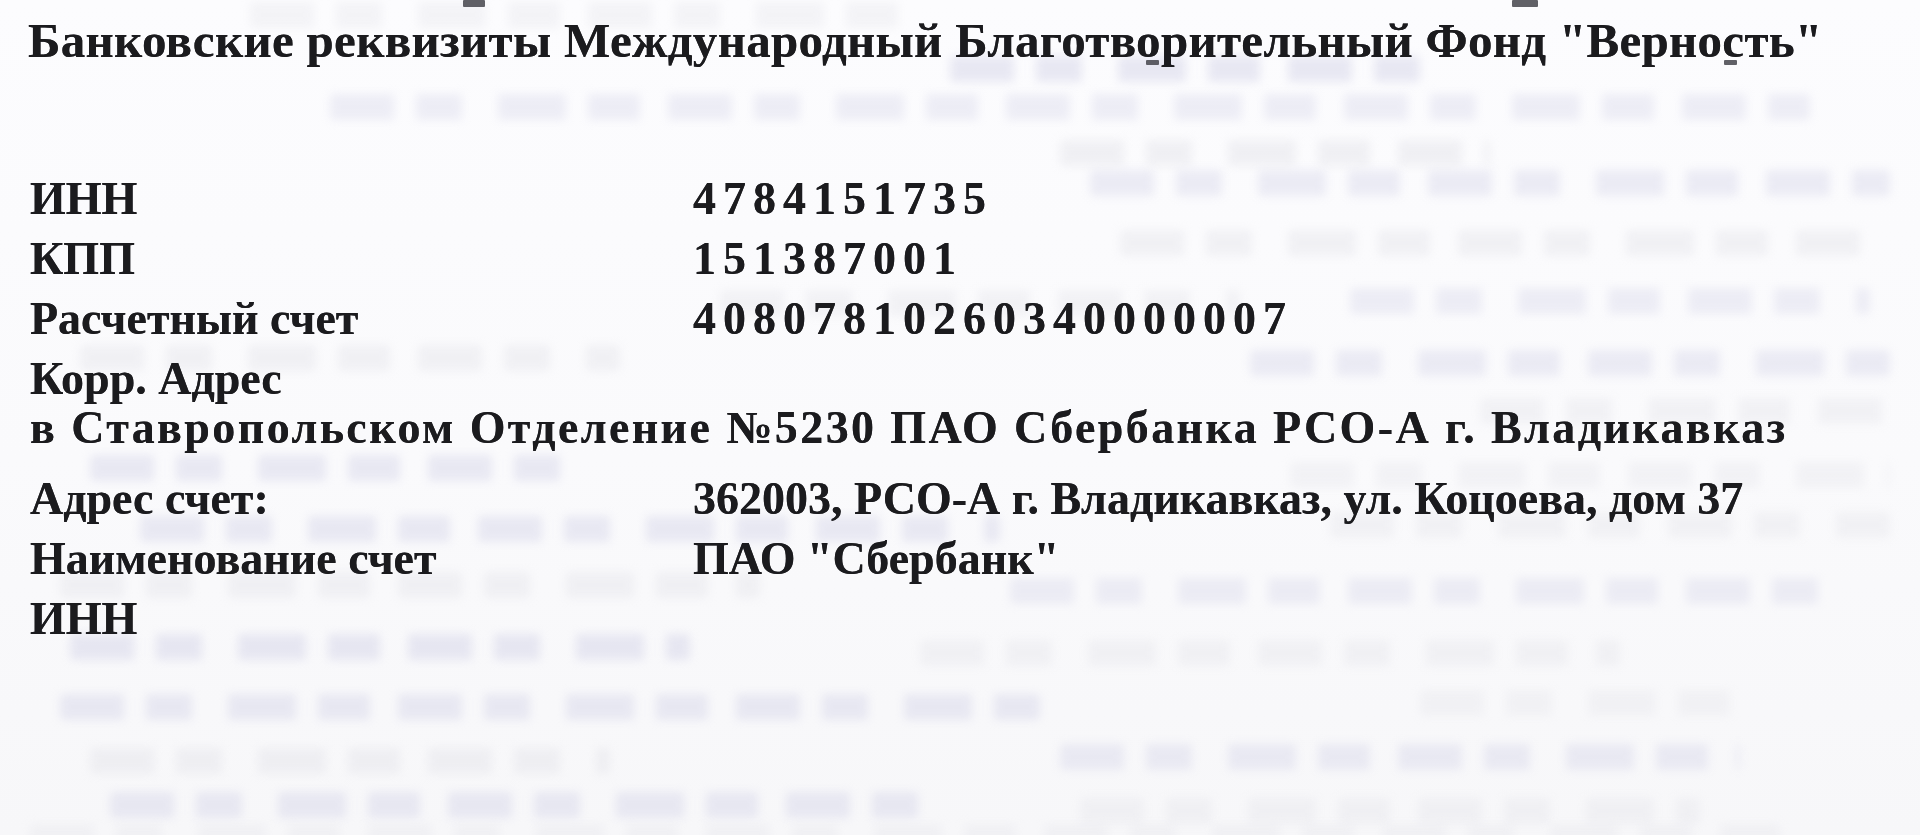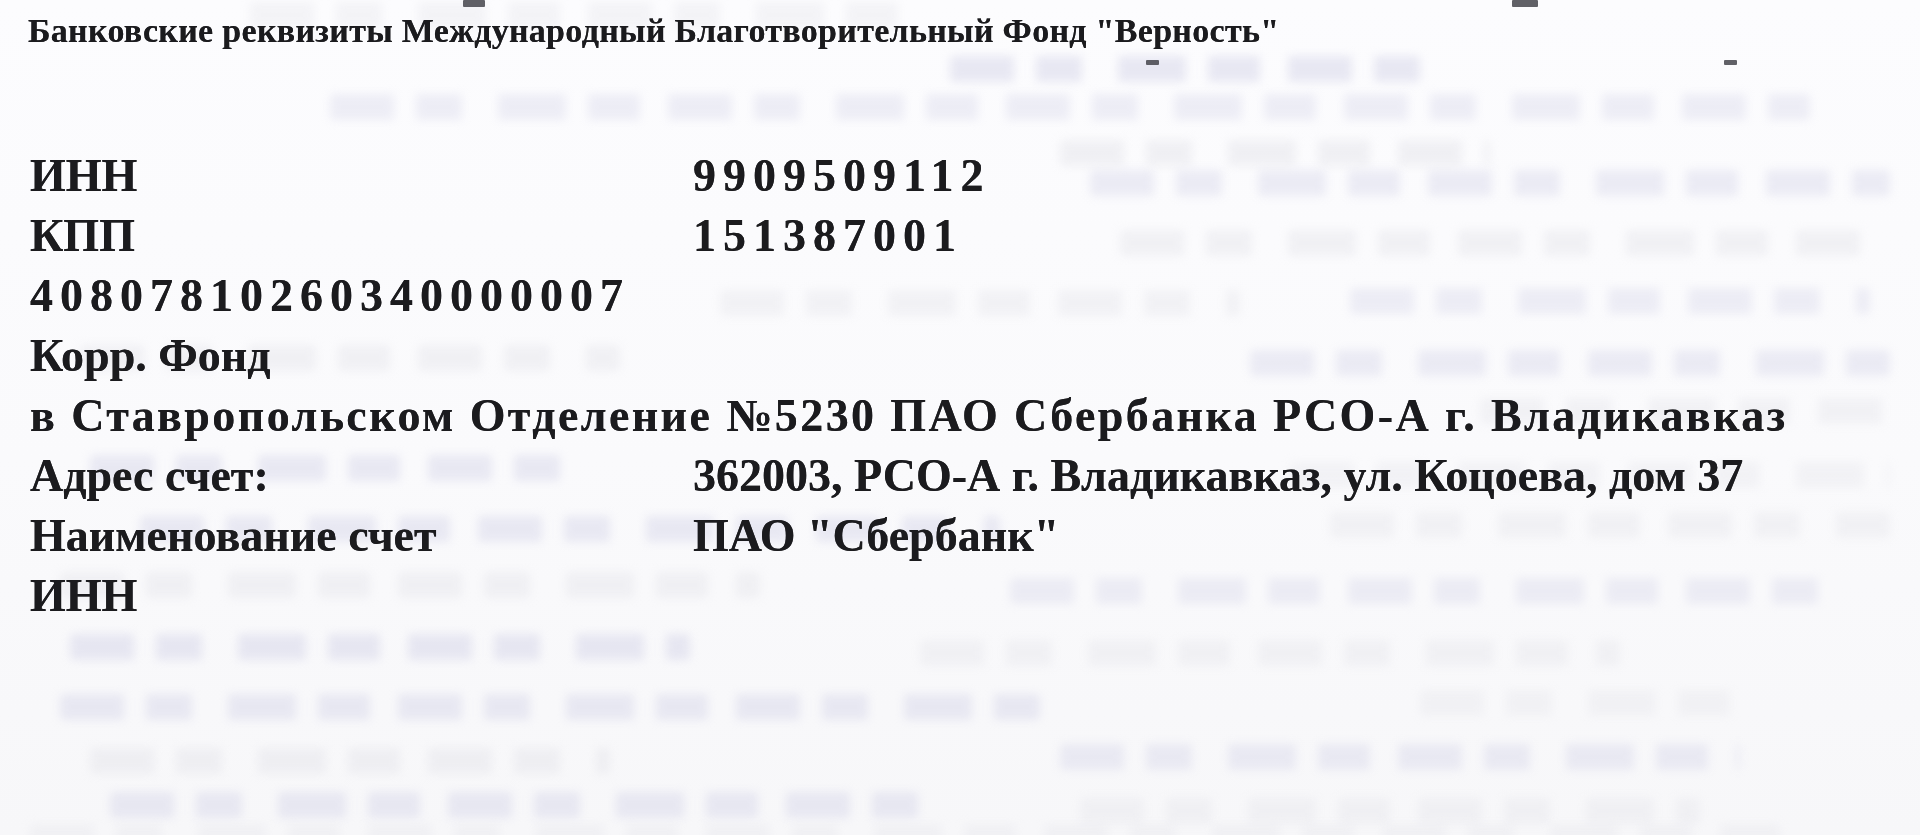--- a/index.html
+++ b/index.html
@@ -34,33 +34,33 @@
   .sm-a { color: var(--bleed-lavender); }
   .sm-b { color: var(--bleed-gray); }
   .speck {
     position: absolute; background: #46464d; border-radius: 1px;
     filter: blur(0.6px); opacity: .85;
   }
 
   
   .title {
     position: absolute; left: 28px; top: 12px; margin: 0;
-    font-size: 34px; font-weight: bold; letter-spacing: 0.3px;
+    font-size: 49px; font-weight: bold; letter-spacing: 0.3px;
     color: var(--ink); white-space: nowrap;
     text-shadow: 0 0 0.6px rgba(20,20,25,.85);
   }
   .rows { position: absolute; left: 30px; top: 146px; width: 1890px; }
   .row {
     display: flex; align-items: baseline;
     height: 60px; line-height: 60px;
     font-size: 46px; font-weight: bold; color: var(--ink);
     white-space: nowrap;
     text-shadow: 0 0 0.6px rgba(20,20,25,.85);
   }
-  .row .lbl { flex: 0 0 663px; width: 663px; }
+  .row .lbl { flex: 0 0 663px; width: 663px; margin-top: 23px; }
   .row.full { letter-spacing: 2.4px; align-items: center; }
   .row.full .lbl { flex: 0 0 auto; width: auto; }
   .val.num { letter-spacing: 7px; }
   .val.ind-1 { padding-left: 15px; }
   .val.ind-2 { padding-left: 27px; }
 </style>
 </head>
 <body>
 
 <div class="page">
@@ -97,34 +97,35 @@
     <div class="speck" style="left:1146px; top:60px; width:13px; height:5px;"></div>
     <div class="speck" style="left:1724px; top:60px; width:13px; height:5px;"></div>
   </div>
 
   <h1 class="title">Банковские реквизиты Международный Благотворительный Фонд "Верность"</h1>
 
   <div class="rows">
 
     <div class="row">
       <span class="lbl">ИНН</span>
-      <span class="val num">9909509112</span>
+      <span class="val num">4784151735</span>
     </div>
 
     <div class="row">
       <span class="lbl">КПП</span>
       <span class="val num">151387001</span>
     </div>
 
     <div class="row">
+      <span class="lbl">Расчетный счет</span>
       <span class="val num">40807810260340000007</span>
     </div>
 
     <div class="row">
-      <span class="lbl">Корр. Фонд</span>
+      <span class="lbl">Корр. Адрес</span>
     </div>
 
     <div class="row full">
       <span class="lbl">в Ставропольском Отделение №5230 ПАО Сбербанка РСО-А г. Владикавказ</span>
     </div>
 
     <div class="row">
       <span class="lbl">Адрес счет:</span>
       <span class="val">362003, РСО-А г. Владикавказ, ул. Коцоева, дом 37</span>
     </div>

